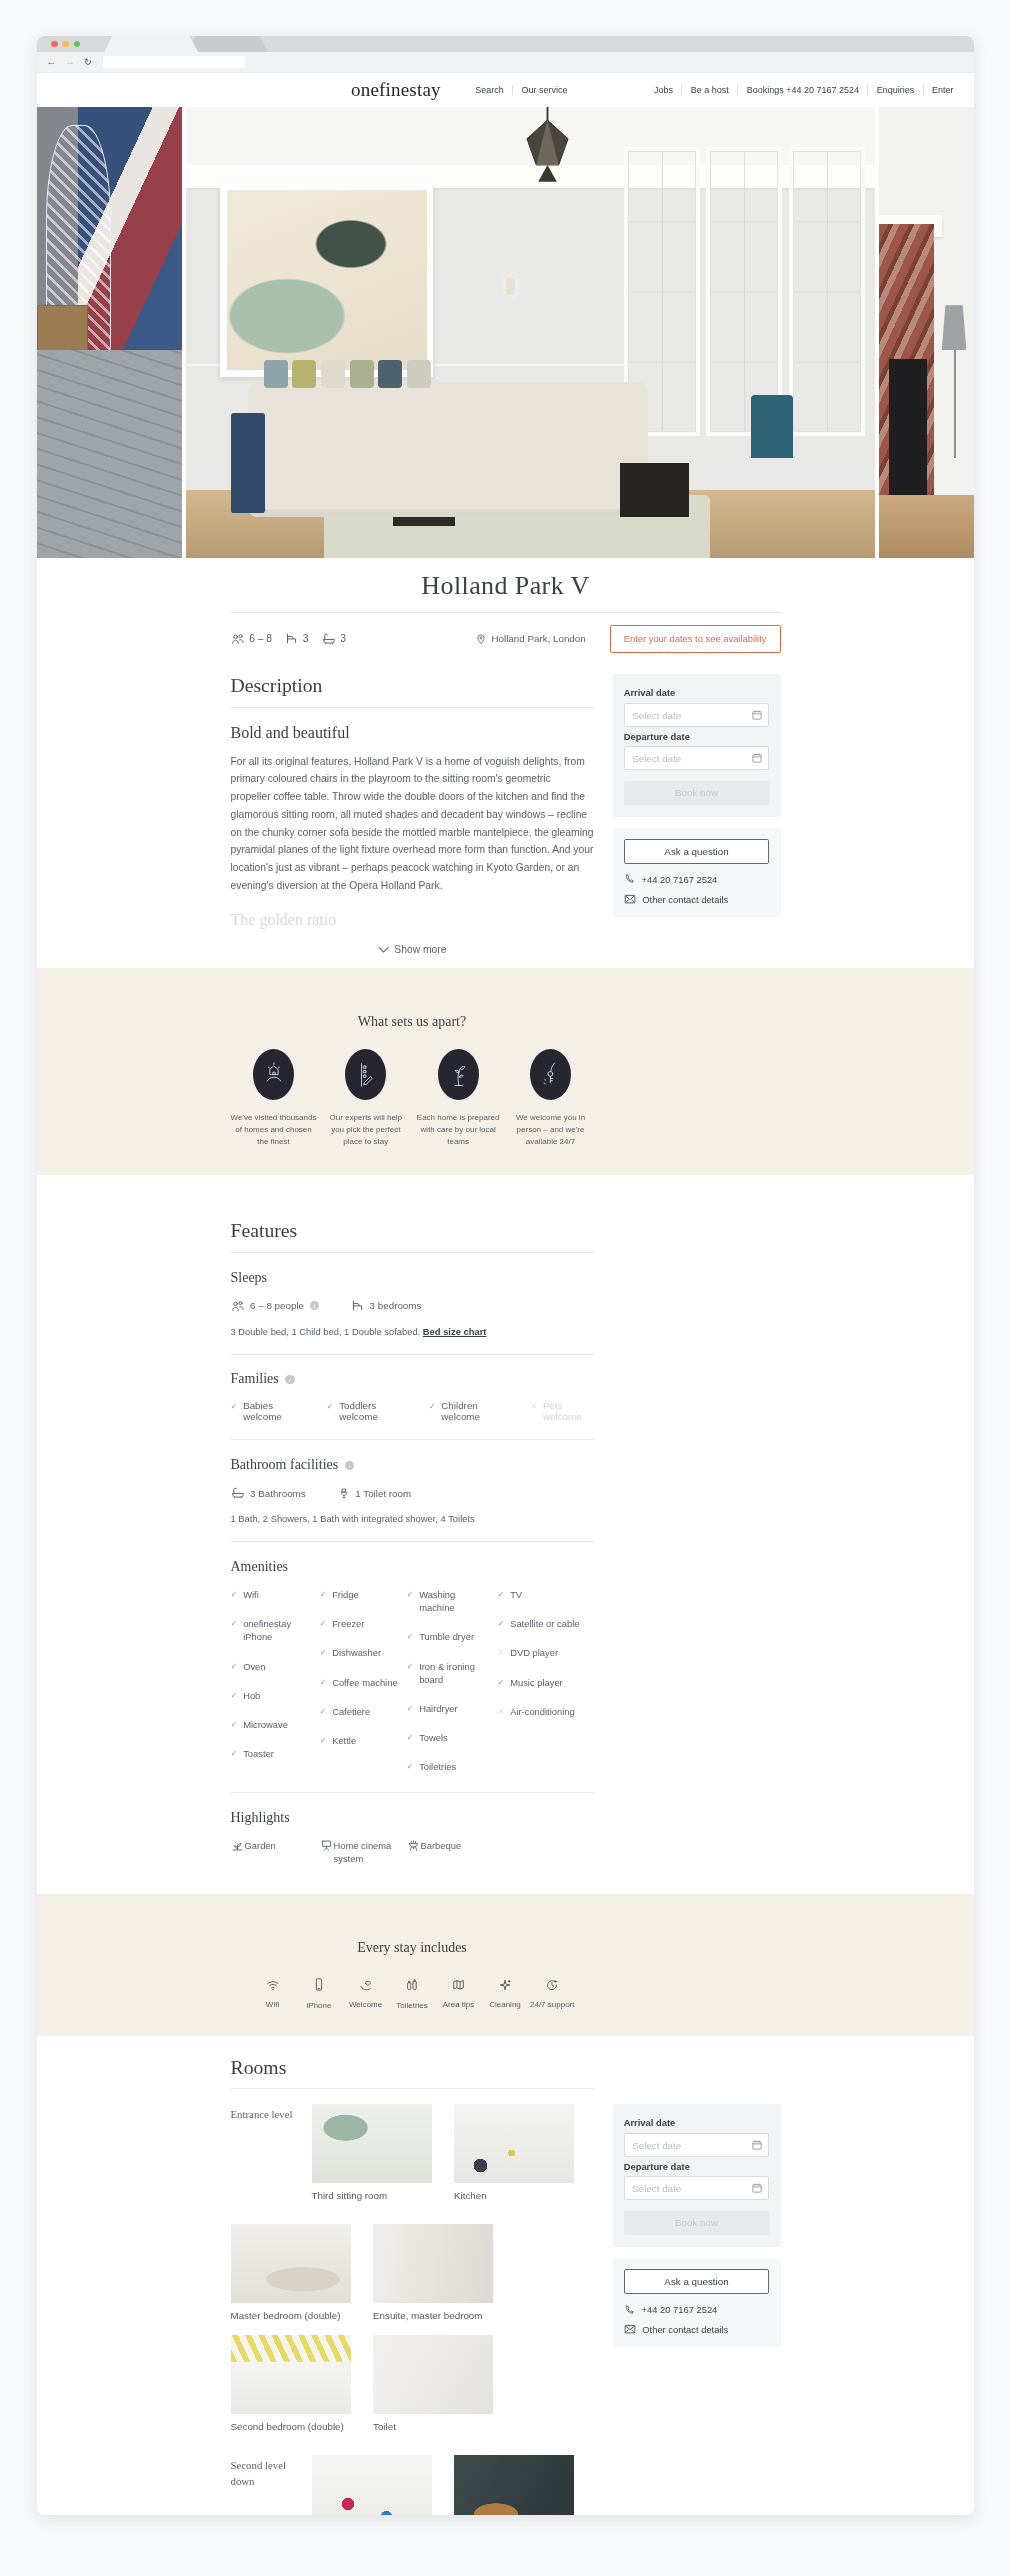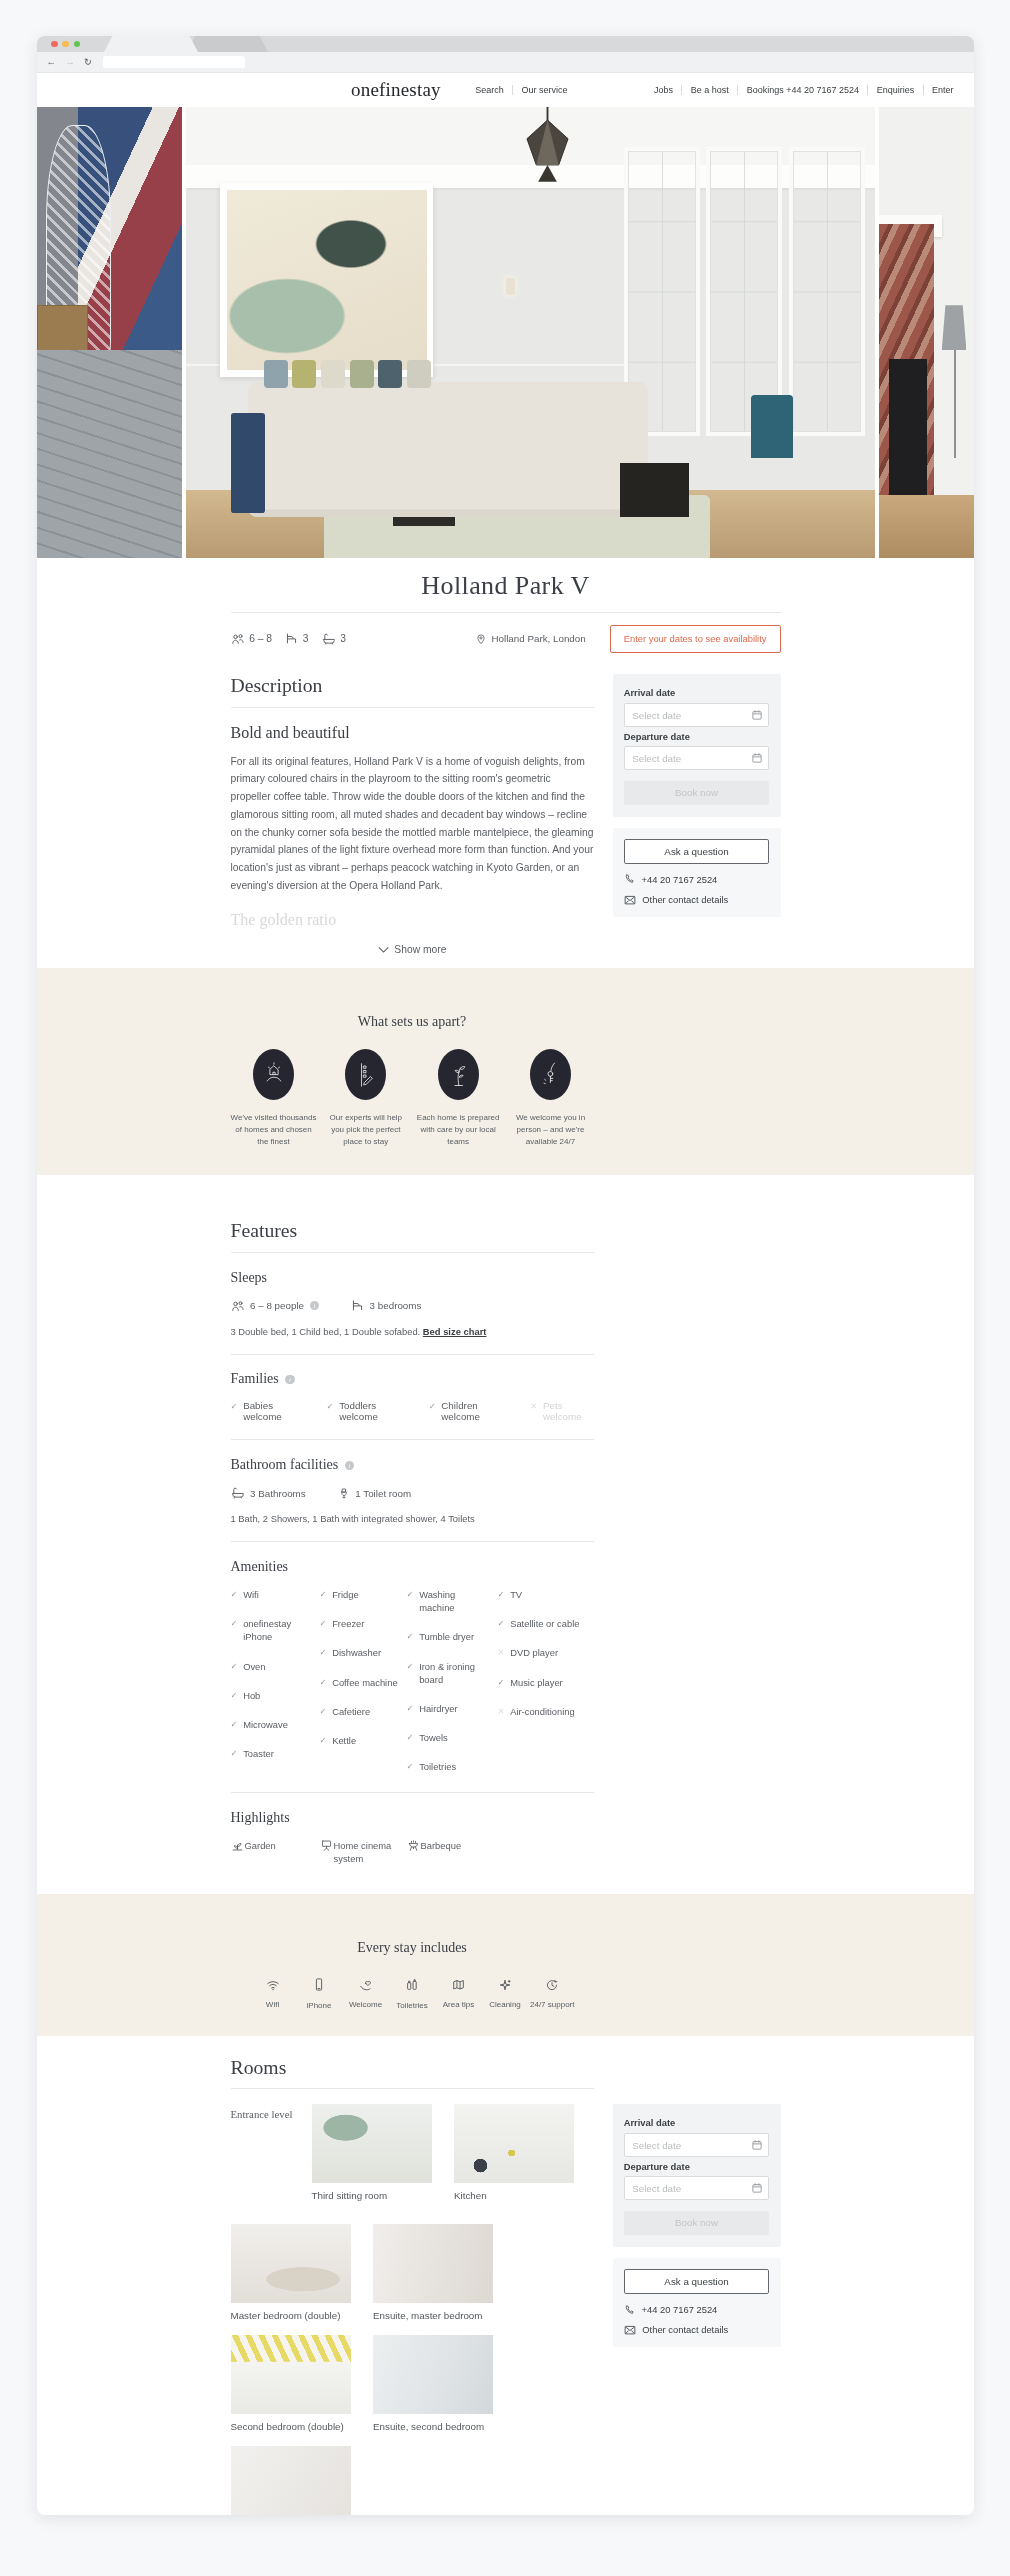--- a/index.html
+++ b/index.html
@@ -111,21 +111,21 @@
   .blabel{font-size:9.4px;font-weight:bold;color:#3c4043;margin:2.8px 0 4.7px;}
   .dfield{position:relative;margin-bottom:3.7px;}
   .dfield input{width:100%;box-sizing:border-box;height:24px;border:0.9px solid #d8dadc;border-radius:1.9px;background:#fff;
     font-size:9.8px;color:#444;padding:0 24px 0 7.5px;outline:none;}
   .dfield input::placeholder{color:#b9bcbe;}
   .cal{position:absolute;right:6.6px;top:5.6px;color:#8a8e92;}
   .book-btn{width:100%;height:24px;margin-top:6.6px;background:#e7e9ea;border:none;border-radius:1.9px;
     color:#c3c6c8;font-size:9.8px;cursor:default;}
   .bpanel2{background:#f6f7f9;border-radius:1.9px;padding:11.2px 11.2px 12px;margin-top:11.2px;}
   .ask-btn{width:100%;height:25px;background:#fff;border:0.9px solid #63676c;border-radius:1.9px;color:#3c4043;font-size:9.8px;cursor:pointer;}
-  .contact-line{display:flex;align-items:flex-end;gap:6.6px;font-size:9.4px;color:#3c4043;margin-top:9.4px;cursor:pointer;}
+  .contact-line{display:flex;align-items:center;gap:6.6px;font-size:9.4px;color:#3c4043;margin-top:9.4px;cursor:pointer;}
 
   
   .band{background:#f4f0e8;margin-top:13px;padding:24px 0 26px;}
   .band-title{font-family:"Liberation Serif","DejaVu Serif",serif;font-weight:500;font-size:14px;color:#3c4046;
     text-align:center;margin:0 0 19px;}
   .apart-items{display:flex;justify-content:space-between;}
   .apart-item{width:86px;text-align:center;}
   .oval{width:41px;height:51px;border-radius:50%;background:#262631;margin:0 auto 11.2px;display:flex;align-items:center;justify-content:center;}
   .apart-cap{font-size:8px;line-height:1.55;color:#5a5e63;}
   .inc-items{display:flex;justify-content:space-between;width:322px;margin:0 auto;}
@@ -753,24 +753,20 @@
               </div>
               <div class="photo-cell">
                 <div class="photo ph-3"></div>
                 <div class="caption">Ensuite, master bedroom</div>
               </div>
               <div class="photo-cell">
                 <div class="photo ph-4"></div>
                 <div class="caption">Second bedroom (double)</div>
               </div>
               <div class="photo-cell">
-                <div class="photo ph-5"></div>
-                <div class="caption">Ensuite, second bedroom</div>
-              </div>
-              <div class="photo-cell">
                 <div class="photo ph-6"></div>
                 <div class="caption">Toilet</div>
               </div>
             </div>
           </div>
 
           <div class="floor-group">
             <div class="floor-label">Second level down</div>
             <div class="photo-grid">
               <div class="photo-cell">

